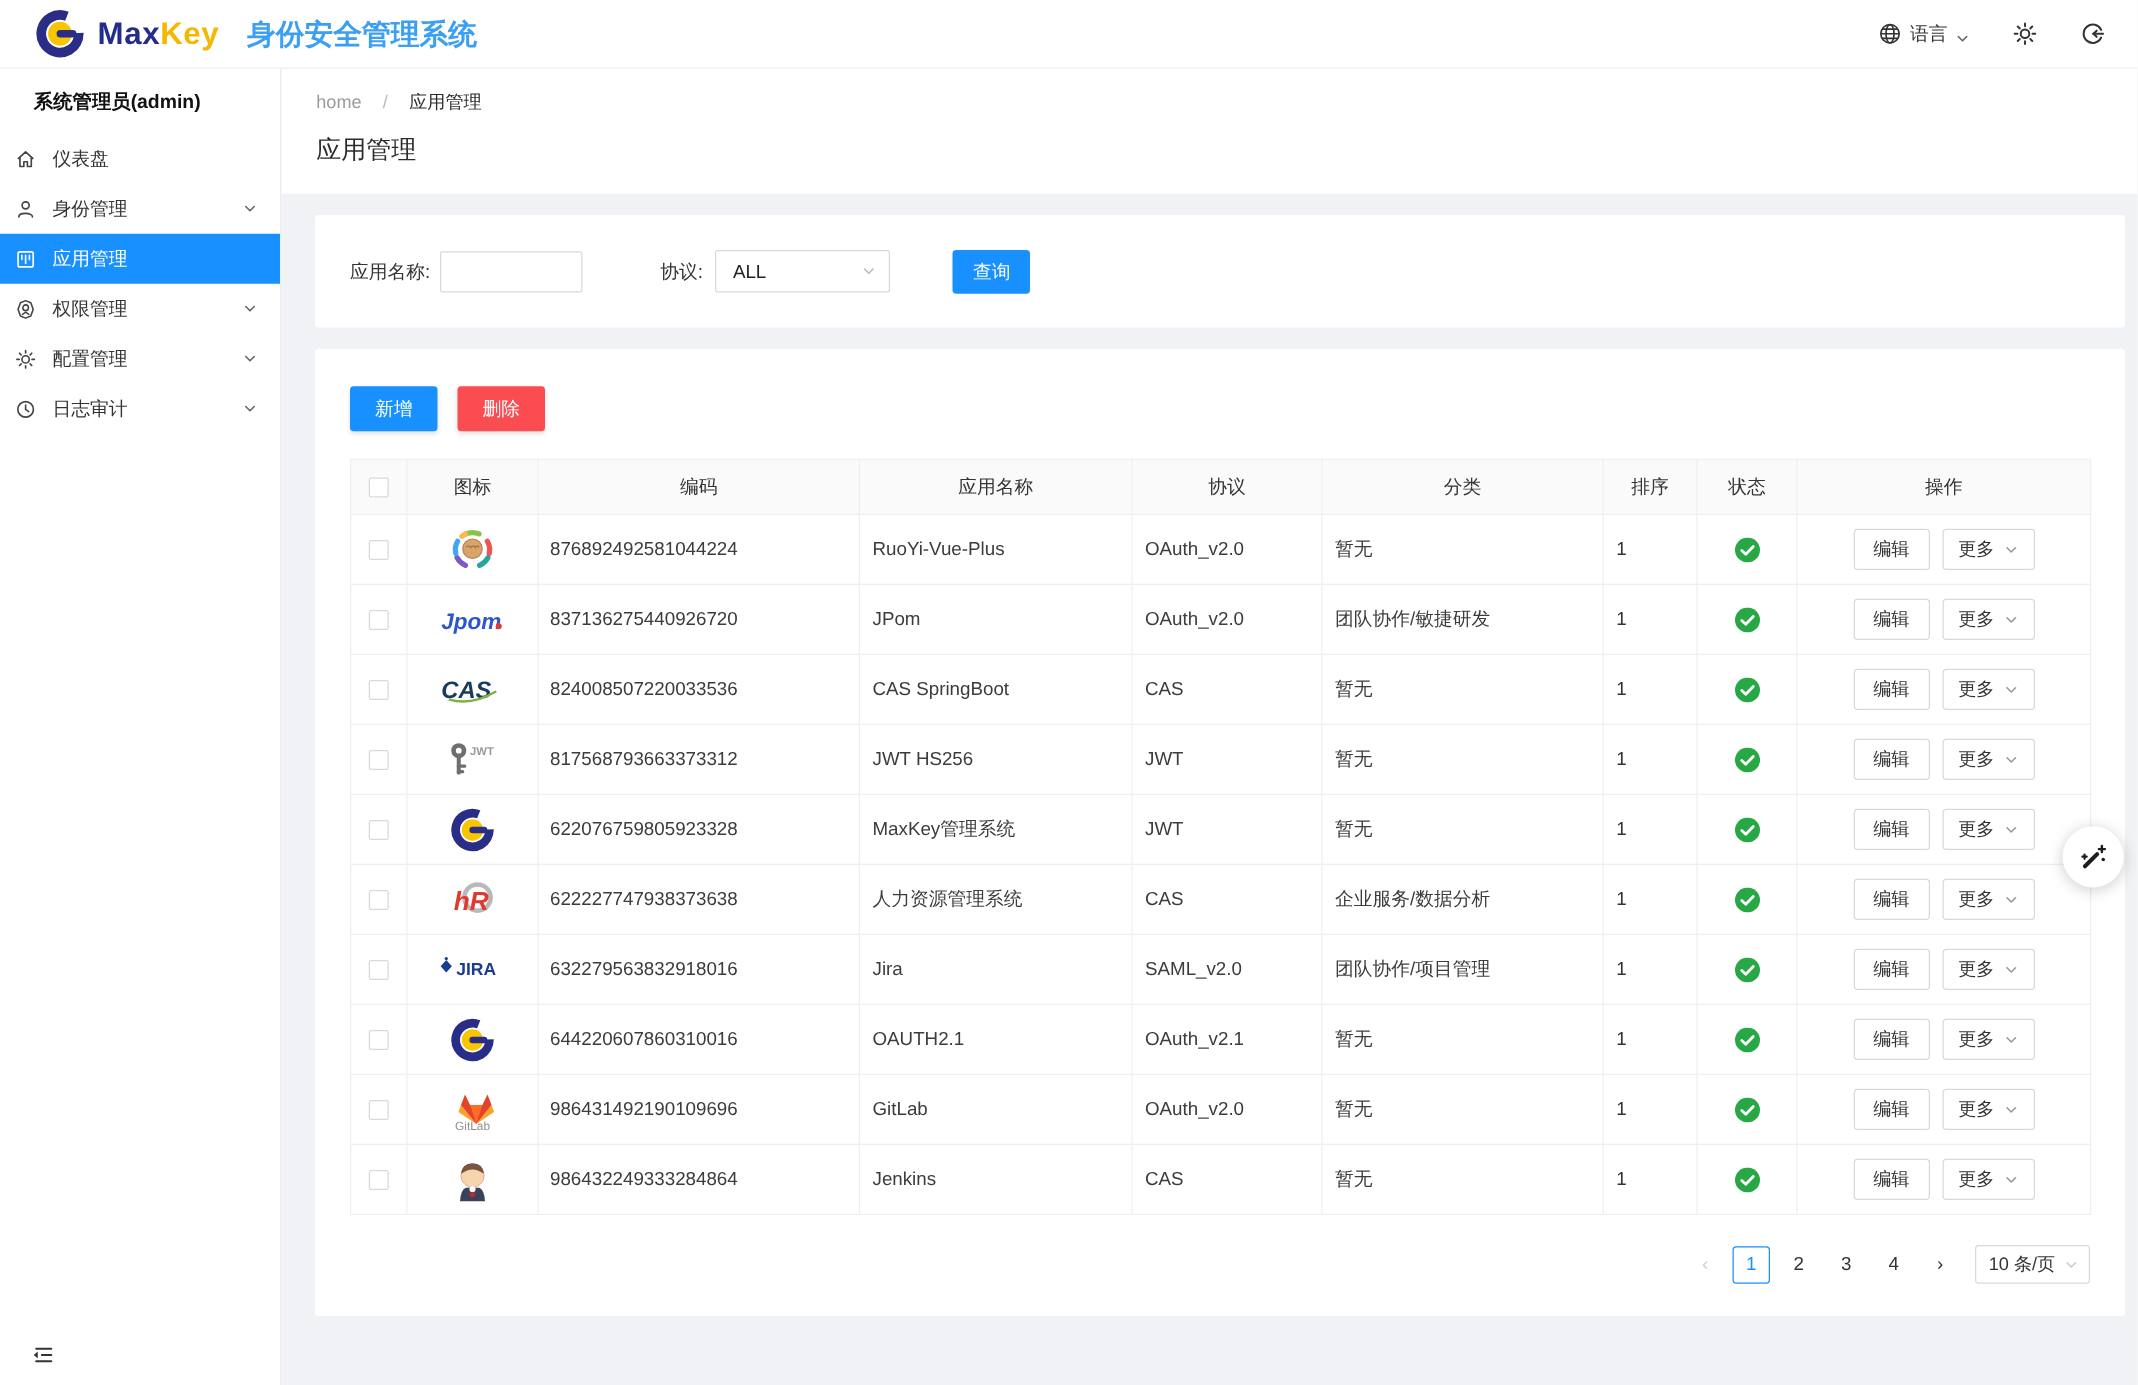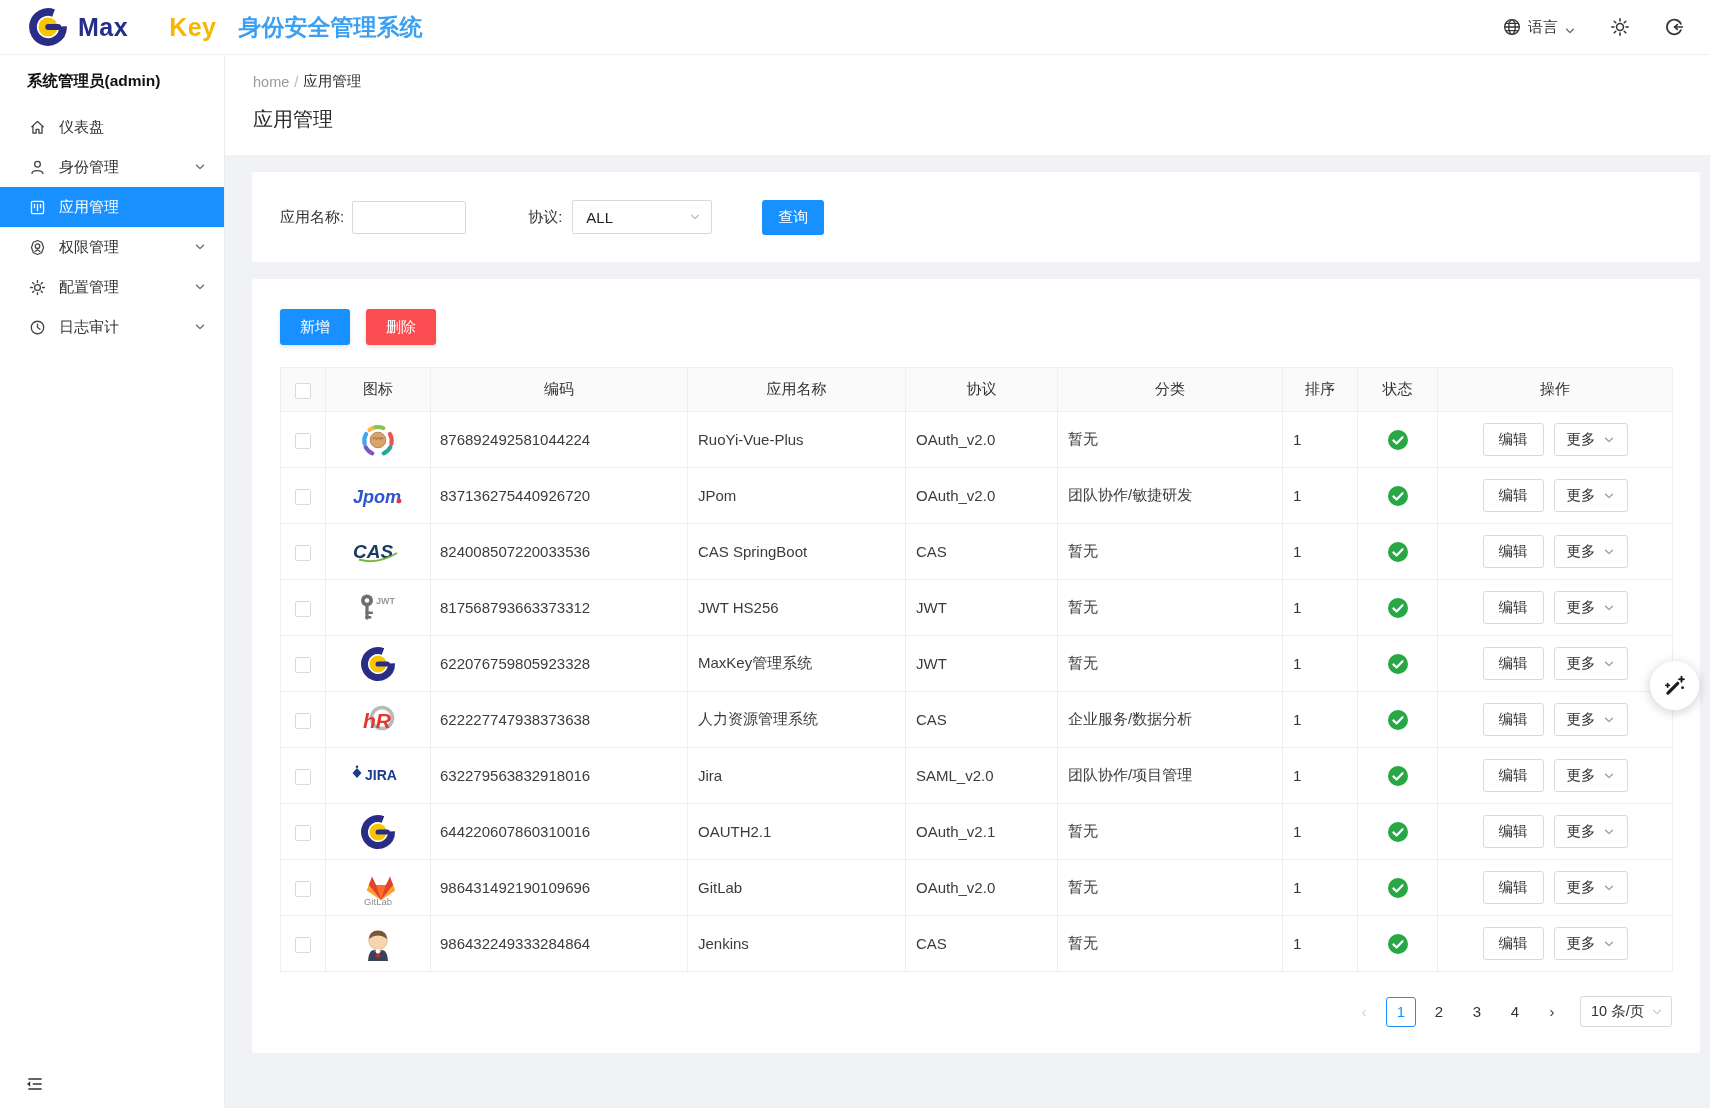--- a/index.html
+++ b/index.html
@@ -4,41 +4,41 @@
 <style>
   * { margin:0; padding:0; box-sizing:border-box; }
   html,body { width:1710px; height:1108px; overflow:hidden; }
   body { font-family:"Liberation Sans","DejaVu Sans",sans-serif; background:#f0f2f5; color:#333; position:relative; }
 
   
   .topbar { height:55px; background:#fff; border-bottom:1px solid #f0f0f0; display:flex; align-items:center; padding:0 26px 0 28px; }
   .brand { display:flex; align-items:center; gap:10px; cursor:pointer; }
   .brand svg { width:40px; height:40px; }
   .brand-name { font-size:25px; font-weight:bold; letter-spacing:.5px; }
-  .brand-name .mx { color:#252d8a; } .brand-name .ky { color:#f5b800;margin-left:41px; }
+  .brand-name .mx { color:#252d8a; } .brand-name .ky { color:#f5b800; }
   .brand-title { font-size:23px; font-weight:bold; color:#3ba0f2; margin-left:12px; }
   .top-right { margin-left:auto; display:flex; align-items:center; gap:34px; color:#333; }
   .lang { display:flex; align-items:flex-end; gap:6px; font-size:15px; cursor:pointer; }
   .top-ic { width:20px; height:20px; color:#333; cursor:pointer; }
   .chev { width:12px; height:12px; color:#666; }
 
   
   .app-body { display:flex; height:1053px; }
   .sidebar { width:225px; background:#fff; border-right:1px solid #ececec; position:relative; flex:0 0 225px; }
   .side-user { height:52px; display:flex; align-items:center; padding:0 27px; font-weight:bold; font-size:15.5px; color:#111; }
-  .menu-item { height:40px; display:flex; align-items:center; padding:0 18px 0 29px; font-size:15px; color:#333; cursor:pointer; gap:13px; }
+  .menu-item { height:40px; display:flex; align-items:center; padding:0 18px 0 12px; font-size:15px; color:#333; cursor:pointer; gap:13px; }
   .menu-item .mi { width:17px; height:17px; color:#444; flex:0 0 17px; }
   .menu-item .m-chev { margin-left:auto; width:12px; height:12px; color:#666; }
   .menu-item.active { background:#1890ff; color:#fff; }
   .menu-item.active .mi { color:#fff; }
   .collapse-btn { position:absolute; left:24px; bottom:14px; width:20px; height:20px; color:#333; cursor:pointer; }
 
   .main { flex:1; background:#f0f2f5; overflow:hidden; }
   .page-head { background:#fff; padding:17px 28px 22px 28px; }
-  .crumbs { font-size:14.5px; display:flex; gap:5px; align-items:center; }
+  .crumbs { font-size:14.5px; display:flex; gap:17px; align-items:center; }
   .crumb-home { color:#9b9b9b; cursor:pointer; }
   .crumb-sep { color:#b9b9b9; }
   .crumb-cur { color:#2b2b2b; }
   .page-title { margin-top:15px; font-size:20px; font-weight:500; color:#2b2b2b; }
 
   .card { background:#fff; margin:17px 10px 0 27px; border-radius:3px; }
   .filter-card { height:90px; display:flex; align-items:center; padding:0 28px; }
   .f-label { font-size:15px; color:#333; }
   .f-input { width:114px; height:33px; border:1px solid #d9d9d9; border-radius:2px; margin-left:8px; padding:0 10px; font-size:14px; outline:none; }
   .f-select { width:140px; height:34px; border:1px solid #d9d9d9; border-radius:2px; margin-left:10px; display:flex; align-items:center; padding:0 10px 0 13px; font-size:15px; color:#222; cursor:pointer; background:#fff; }

